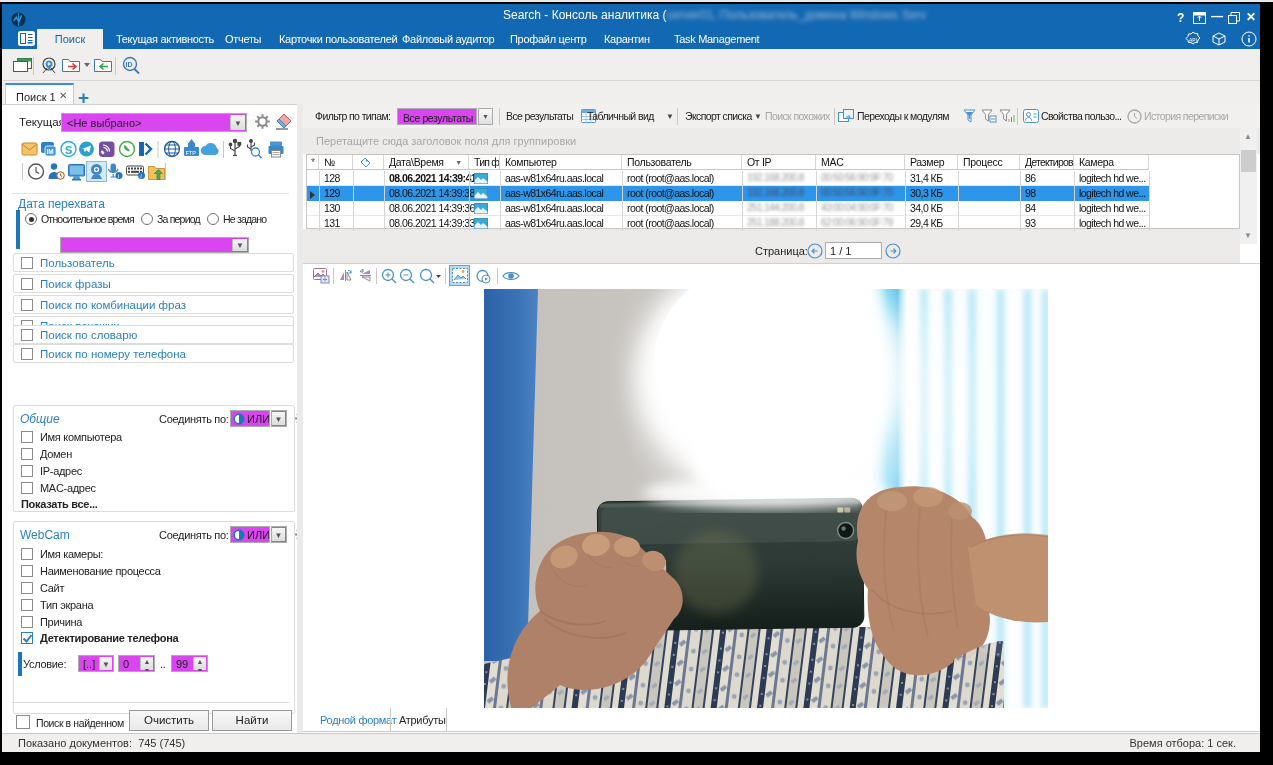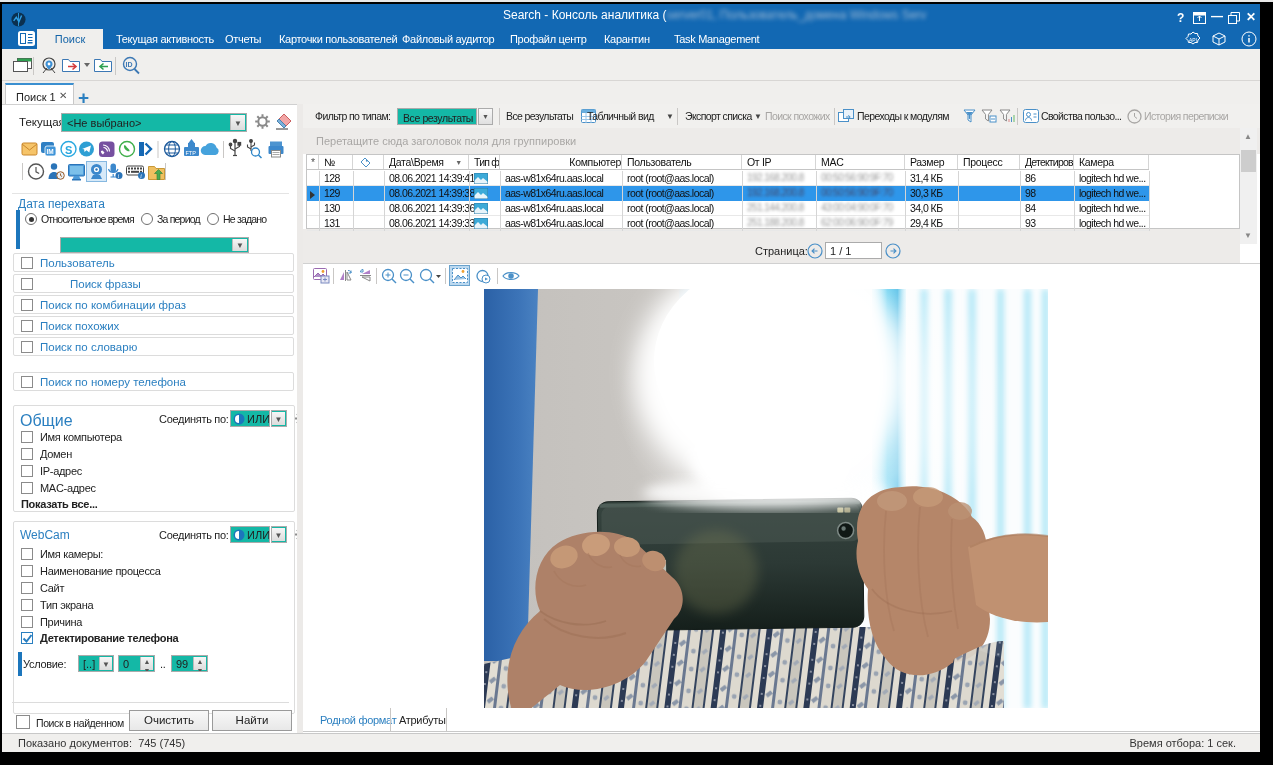--- a/index.html
+++ b/index.html
@@ -19,21 +19,21 @@
 
 #toolbar{left:0;top:45px;width:1258px;height:32px;background:#f0efed;border-bottom:1px solid #d8d6d4;}
 
 #tabstrip{left:0;top:77px;width:1258px;height:27px;background:#f0efed;}
 #tab1{position:absolute;left:3px;top:2px;width:69px;height:25px;background:#fff;border:1px solid #c8c8c8;border-top:2px solid #3a8fd0;border-bottom:none;font-size:11px;color:#222;}
 
 #lpanel{left:0;top:100px;width:295px;height:629px;background:#fff;border-top:1px solid #d0d0d0;}
 #rsplit{left:295px;top:100px;width:6px;height:629px;background:#eceae8;}
 #rpanel{left:301px;top:100px;width:957px;height:629px;background:#fff;}
 .blue{color:#2a7fc0;}
-.combo{position:absolute;background:#14b8a6;border:1px solid #ababab;font-size:11px;color:#222;white-space:nowrap;overflow:hidden;}
+.combo{position:absolute;background:#d946ef;border:1px solid #ababab;font-size:11px;color:#222;white-space:nowrap;overflow:hidden;}
 .combo .cbtn{position:absolute;right:1px;top:1px;bottom:1px;width:15px;background:linear-gradient(#f6f6f6,#dcdcdc);border-left:1px solid #bbb;color:#555;font-size:8px;text-align:center;}
 .chkitem{position:absolute;left:11px;width:281px;height:19px;border:1px solid #dcdcdc;border-radius:2px;background:#fff;font-size:11.5px;}
 .cb{position:absolute;left:7px;top:3px;width:12px;height:12px;border:1px solid #8b8b8b;background:#fff;}
 .cbl{position:absolute;width:12px;height:12px;border:1px solid #8b8b8b;background:#fff;}
 .sect{position:absolute;left:11px;width:282px;border:1px solid #dcdcdc;border-radius:2px;background:#fff;}
 .sg{font-size:11px;color:#222;letter-spacing:-0.3px;white-space:nowrap;}
 
 #statusbar{left:0;top:729px;width:1258px;height:19px;background:#f0efed;border-top:1px solid #c8c8c8;font-size:11px;color:#333;}
 
 #ftoolbar{left:0;top:0;width:957px;height:24px;background:#f1f0ee;font-size:11px;color:#222;}
@@ -287,41 +287,41 @@
           <span style="position:absolute;left:4px;top:1px;margin-top:16px;">Вчера</span>
           <span class="cbtn"><span style="position:relative;top:2px;">▼</span></span>
         </div>
 
     <div class="chkitem" style="top:148px;">
           <span class="cb"></span>
           <span class="abs blue" style="left:26px;top:3px;">Пользователь</span>
         </div>
     <div class="chkitem" style="top:169px;">
           <span class="cb"></span>
-          <span class="abs blue" style="left:26px;top:3px;margin-left:30px;">Поиск фразы</span>
+          <span class="abs blue" style="left:26px;top:3px;">Поиск фразы</span>
         </div>
     <div class="chkitem" style="top:190px;">
           <span class="cb"></span>
           <span class="abs blue" style="left:26px;top:3px;">Поиск по комбинации фраз</span>
         </div>
     <div class="chkitem" style="top:211px;">
           <span class="cb"></span>
           <span class="abs blue" style="left:26px;top:3px;">Поиск похожих</span>
         </div>
-    <div class="chkitem" style="top:232px;padding-left:36px;">
+    <div class="chkitem" style="top:220px;padding-left:36px;">
           <span class="cb"></span>
           <span class="abs blue" style="left:26px;top:3px;">Поиск по словарю</span>
         </div>
-    <div class="chkitem" style="top:267px;">
+    <div class="chkitem" style="top:239px;">
           <span class="cb"></span>
           <span class="abs blue" style="left:26px;top:3px;">Поиск по номеру телефона</span>
         </div>
 
     <div class="sect" style="top:300px;height:107px;">
-      <div class="abs blue" style="left:6px;top:6px;font-size:16px;">Общие</div>
+      <div class="abs blue" style="left:6px;top:6px;font-size:12px;font-style:italic;">Общие</div>
       <div class="abs sg" style="left:145px;top:7px;">Соединять по:</div>
       <div class="combo" style="left:216px;top:4px;width:40px;height:17px;">
             <svg style="position:absolute;left:2px;top:2px" width="12" height="12">
               <circle cx="6" cy="6" r="5.5" fill="#1c76bc"></circle>
               <path d="M6 2 a4 4 0 0 0 0 8 z" fill="#fff"></path>
             </svg>
             <span style="position:absolute;left:16px;top:2px;">ИЛИ</span>
           </div>
       <div class="combo" style="left:257px;top:4px;width:16px;height:17px;">
             <span class="cbtn" style="width:14px;"><span style="position:relative;top:3px;">▼</span></span>
@@ -469,32 +469,32 @@
     <div id="grid" class="abs">
       <div class="hrow" style="top:0;">
         <div class="gc" style="left:0;width:12px;"><span style="color:#555;">*</span></div>
         <div class="gc" style="left:13px;width:33px;">№</div>
         <div class="gc" style="left:47px;width:30px;"><svg width="13" height="12" style="margin-top:1px">
                 <path d="M7 1 L12 6 L8 10 L3 5 z" fill="#fff" stroke="#4a90c8"></path>
                 <circle cx="8.8" cy="3.8" r="1" fill="#4a90c8"></circle>
               </svg></div>
         <div class="gc" style="left:78px;width:84px;">Дата\Время<span style="position:absolute;right:6px;top:4px;font-size:7px;color:#666;">▼</span></div>
         <div class="gc" style="left:163px;width:30px;letter-spacing:-0.8px;">Тип фа</div>
-        <div class="gc" style="left:194px;width:121px;text-align:right;">Компьютер</div>
+        <div class="gc" style="left:194px;width:121px;">Компьютер</div>
         <div class="gc" style="left:316px;width:119px;">Пользователь</div>
         <div class="gc" style="left:436px;width:73px;">От IP</div>
         <div class="gc" style="left:510px;width:88px;">MAC</div>
         <div class="gc" style="left:599px;width:52px;">Размер</div>
         <div class="gc" style="left:652px;width:61px;">Процесс</div>
         <div class="gc" style="left:714px;width:53px;letter-spacing:-0.8px;">Детектирова</div>
         <div class="gc" style="left:768px;width:74px;">Камера</div>
       </div>
       <div class="drow" style="top:16px;">
         <span class="abs" style="left:17px;">128</span>
-            <span class="abs" style="left:82px;">08.06.2021 14:39:41</span>
+            <span class="abs" style="left:82px;font-weight:bold;">08.06.2021 14:39:41</span>
         <svg class="abs" style="left:167px;top:2px" width="14" height="11">
               <rect width="14" height="11" rx="1" fill="#3caad8"></rect>
               <path d="M0 8 l4-4 l3 3 l2-2 l5 4 v2 h-14 z" fill="#e8f4fa"></path>
               <rect width="14" height="11" rx="1" fill="none" stroke="#2a7ca8"></rect>
             </svg>
         <span class="abs" style="left:198px;">aas-w81x64ru.aas.local</span>
             <span class="abs" style="left:320px;">root (root@aas.local)</span>
         <span class="abs blurcell" style="left:440px;">192.168.200.8</span>
             <span class="abs blurcell" style="left:514px;">00:50:56:90:9F:70</span>
         <span class="abs" style="left:603px;">31,4 КБ</span>

